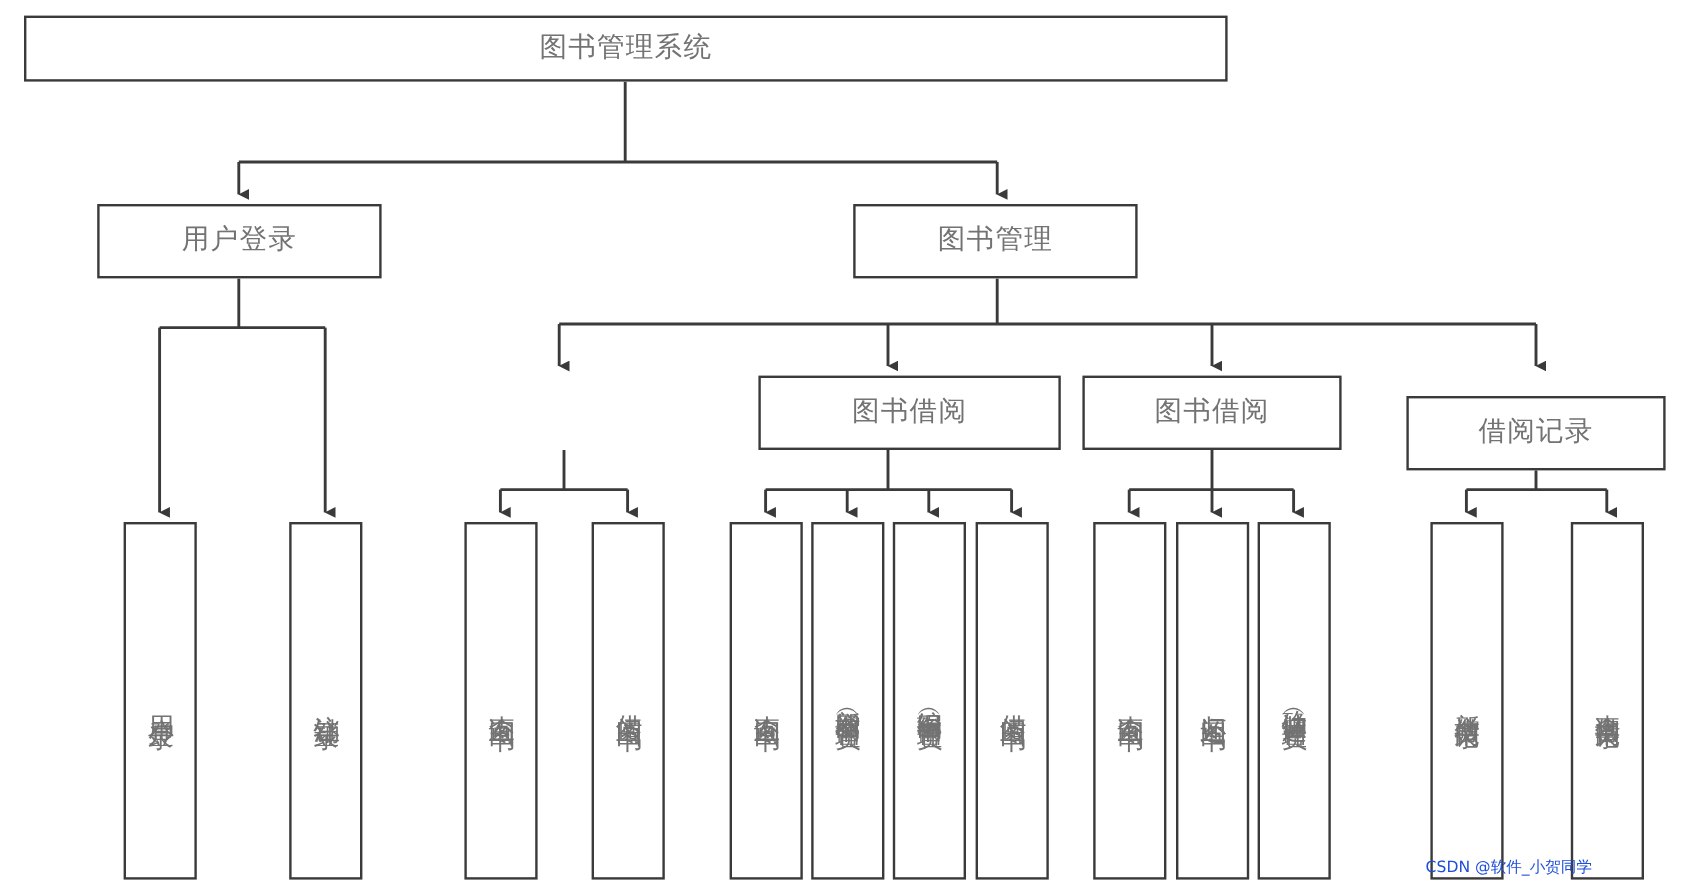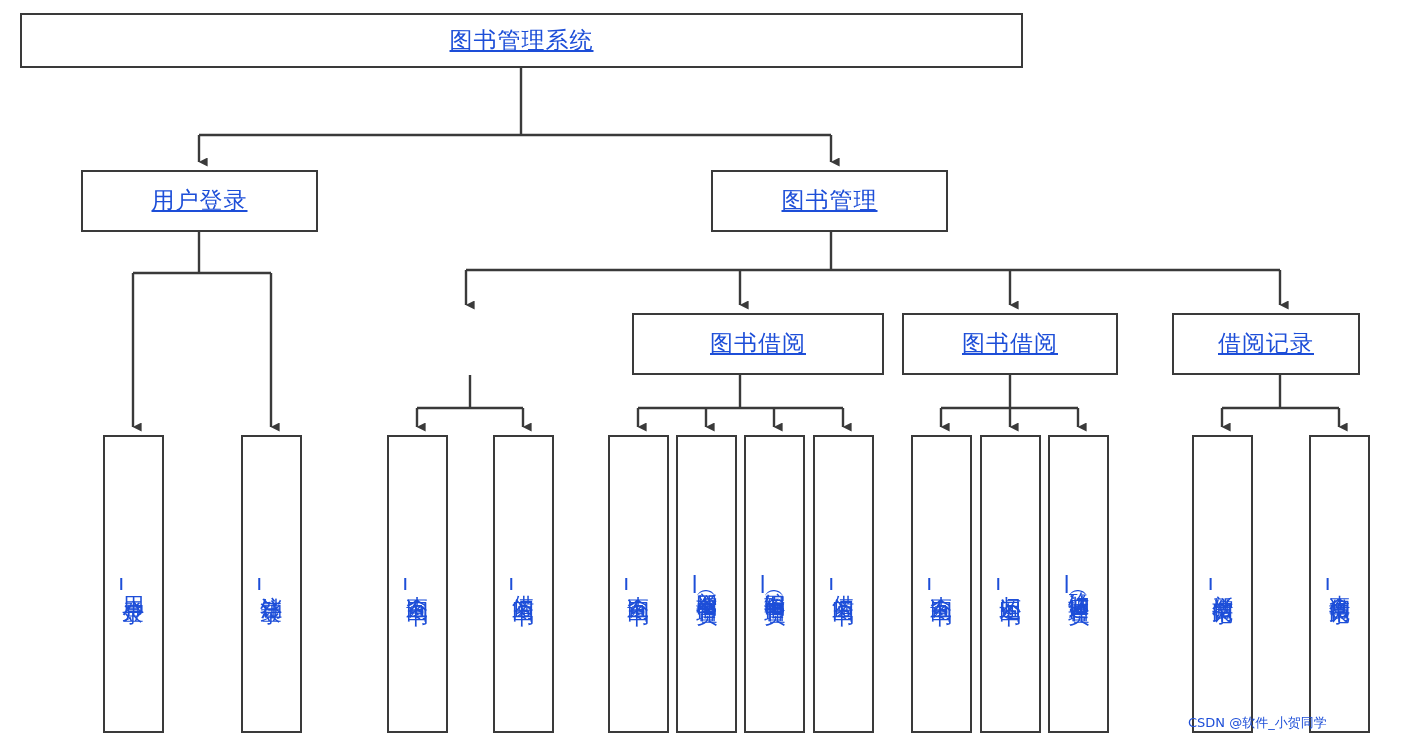--- a/index.html
+++ b/index.html
@@ -29,23 +29,22 @@
     pointer-events: none;
   }
   .node {
     position: absolute;
     box-sizing: border-box;
     background: #ffffff;
     border: 2px solid #3a3a3a;
     display: flex;
     align-items: center;
     justify-content: center;
-    color: #1d4ed8;
+    color: #737373;
     z-index: 2;
-    text-decoration: underline;
   }
   .node-h {
     font-size: 23px;
     letter-spacing: 1px;
     line-height: 1.1;
     white-space: nowrap;
   }
   .node-v {
     writing-mode: vertical-rl;
     text-orientation: upright;
@@ -129,21 +128,21 @@
     </g>
   </svg>
 
   <div class="node node-h" style="left:20px; top:13px; width:1003px; height:55px;">图书管理系统</div>
 
   <div class="node node-h" style="left:81px; top:170px; width:237px; height:62px;">用户登录</div>
   <div class="node node-h" style="left:711px; top:170px; width:237px; height:62px;text-align:right;">图书管理</div>
 
   <div class="node node-h" style="left:632px; top:313px; width:252px; height:62px;">图书借阅</div>
   <div class="node node-h" style="left:902px; top:313px; width:216px; height:62px;">图书借阅</div>
-  <div class="node node-h" style="left:1172px; top:313px; width:188px; height:62px;">借阅记录</div>
+  <div class="node node-h" style="left:1172px; top:330px; width:216px; height:62px;">借阅记录</div>
 
   <div class="node node-v" style="left:103px; top:435px; width:61px; height:298px;">用户登录</div>
   <div class="node node-v" style="left:241px; top:435px; width:61px; height:298px;">注销登录</div>
 
   <div class="node node-v" style="left:387px; top:435px; width:61px; height:298px;">查询图书</div>
   <div class="node node-v" style="left:493px; top:435px; width:61px; height:298px;">借阅图书</div>
 
   <div class="node node-v" style="left:608px; top:435px; width:61px; height:298px;">查询图书</div>
   <div class="node node-v tall" style="left:676px; top:435px; width:61px; height:298px;">新增图书（管理员）</div>
   <div class="node node-v tall" style="left:744px; top:435px; width:61px; height:298px;">编辑图书（管理员）</div>

